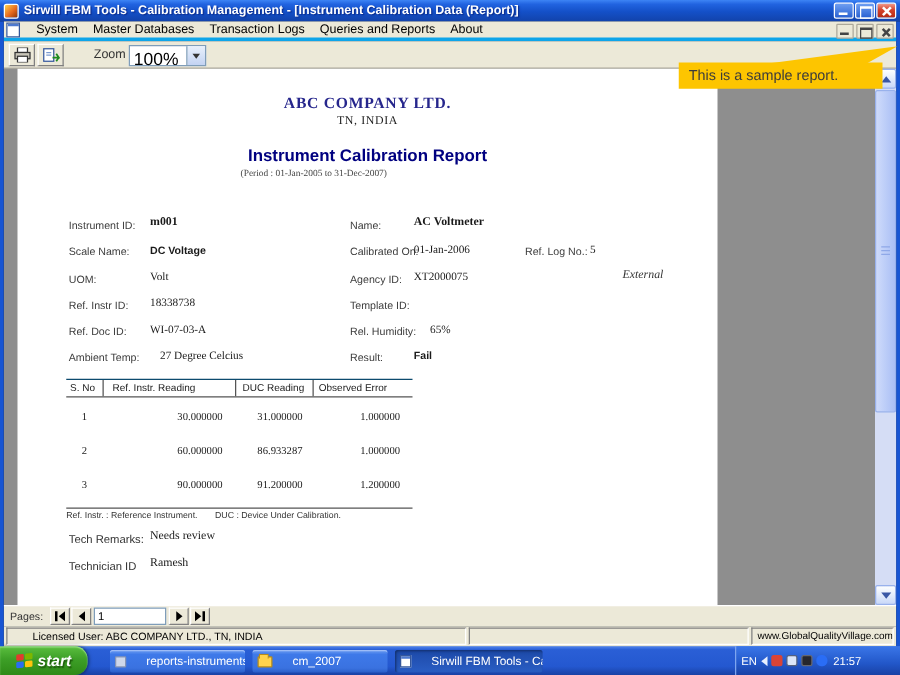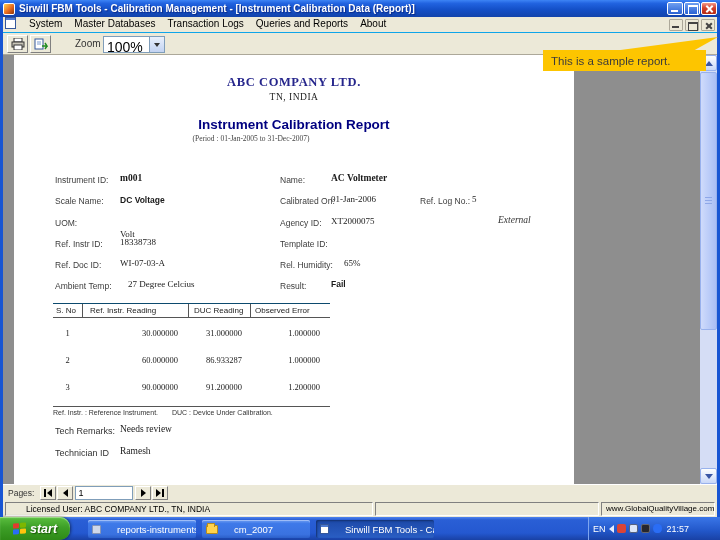--- a/index.html
+++ b/index.html
@@ -22,21 +22,21 @@
     background:linear-gradient(180deg,#6f9ff1,#2a62d3); }
   .wbtn.close { background:linear-gradient(180deg,#f29a8a,#d4412a 45%,#b62b14); }
   .wbtn.min::after { content:""; position:absolute; left:3px; bottom:2px; width:7px; height:2px; background:#fff; }
   .wbtn.max::after { content:""; position:absolute; left:3px; top:2px; width:8px; height:7px;
     border:1px solid #fff; border-top-width:2px; }
   .xb,.xb2 { position:absolute; left:3px; top:5px; width:9px; height:2px; background:#fff; }
   .xb { transform:rotate(45deg);} .xb2 { transform:rotate(-45deg);}
 
   
   .menubar { position:absolute; left:3px; top:17px; width:714px; height:16px; background:#ece9d8;
-    display:flex; align-items:flex-start; font-size:10px; color:#000; border-bottom:1px solid #0ea5e9; }
+    display:flex; align-items:center; font-size:10px; color:#000; border-bottom:3px solid #0ea5e9; }
   .mdi-icon { width:11px; height:12px; background:#fff; border:1px solid #35589c; margin:0 7px 0 2px;
     box-shadow:inset 0 2px 0 #4d79d0; }
   .menu-item { padding:1px 6px; cursor:default; }
   .mdi-ctrls { position:absolute; right:2px; top:2px; display:flex; gap:2px; }
   .mbtn { position:relative; width:14px; height:12px; background:#ece9d8; border:1px solid #aca899; border-radius:1px; }
   .mbtn.min2::after { content:""; position:absolute; left:2px; bottom:2px; width:7px; height:2px; background:#444; }
   .mbtn.rest::after { content:""; position:absolute; left:2px; top:2px; width:8px; height:6px;
     border:1px solid #444; border-top-width:2px; }
   .mx,.mx2 { position:absolute; left:3px; top:5px; width:8px; height:2px; background:#444; }
   .mx { transform:rotate(45deg);} .mx2 { transform:rotate(-45deg);}
@@ -218,21 +218,21 @@
       <div class="c-company">ABC COMPANY LTD.</div>
       <div class="c-loc">TN, INDIA</div>
       <div class="c-title">Instrument Calibration Report</div>
       <div class="c-period">(Period : 01-Jan-2005 to 31-Dec-2007)</div>
 
       <span class="flabel" style="left:41px;top:120px;">Instrument ID:</span>
       <span class="fval bserif" style="left:106px;top:118px;">m001</span>
       <span class="flabel" style="left:41px;top:141px;">Scale Name:</span>
       <span class="fval bsans" style="left:106px;top:140px;">DC Voltage</span>
       <span class="flabel" style="left:41px;top:163px;">UOM:</span>
-      <span class="fval" style="left:106px;top:174px;">Volt</span>
+      <span class="fval" style="left:106px;top:161px;">Volt</span>
       <span class="flabel" style="left:41px;top:184px;">Ref. Instr ID:</span>
       <span class="fval" style="left:106px;top:182px;">18338738</span>
       <span class="flabel" style="left:41px;top:205px;">Ref. Doc ID:</span>
       <span class="fval" style="left:106px;top:203px;">WI-07-03-A</span>
       <span class="flabel" style="left:41px;top:226px;">Ambient Temp:</span>
       <span class="fval" style="left:114px;top:224px;">27 Degree Celcius</span>
 
       <span class="flabel" style="left:266px;top:120px;">Name:</span>
       <span class="fval bserif" style="left:317px;top:118px;">AC Voltmeter</span>
       <span class="flabel" style="left:266px;top:141px;">Calibrated On:</span>

